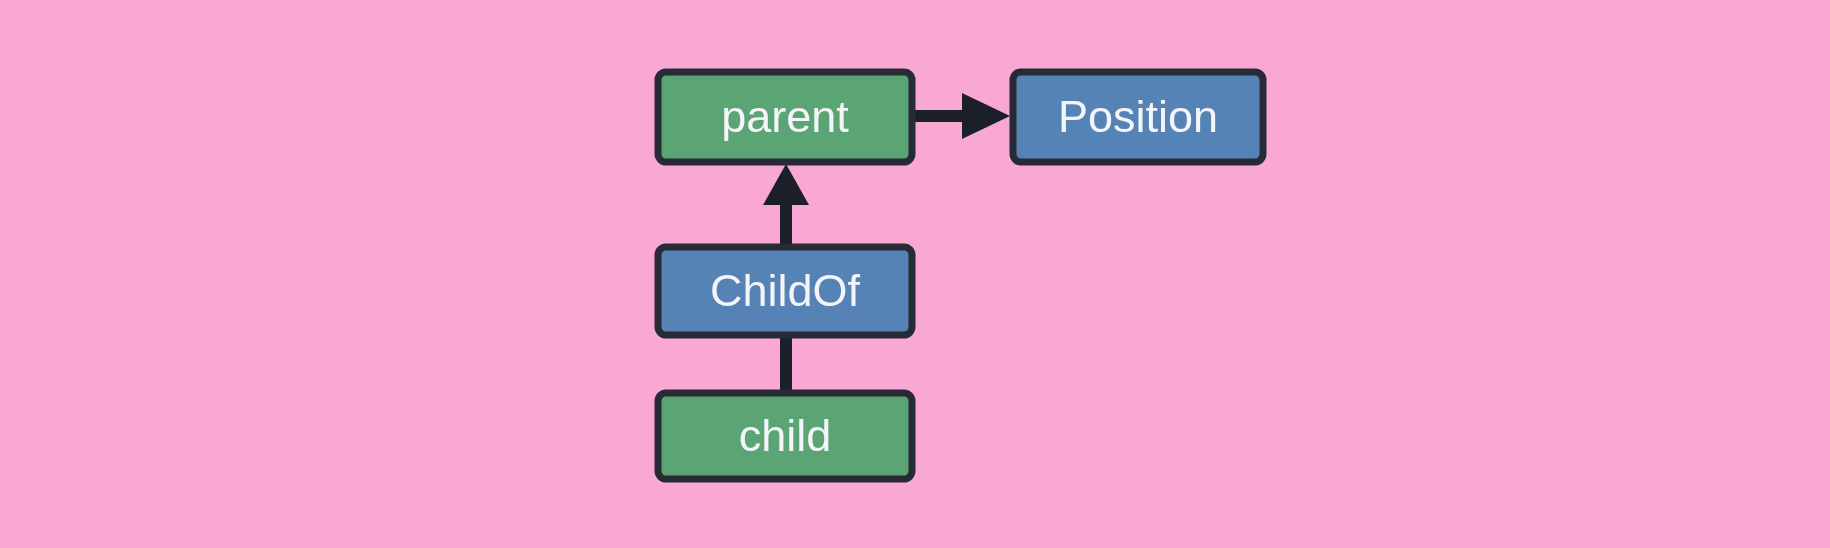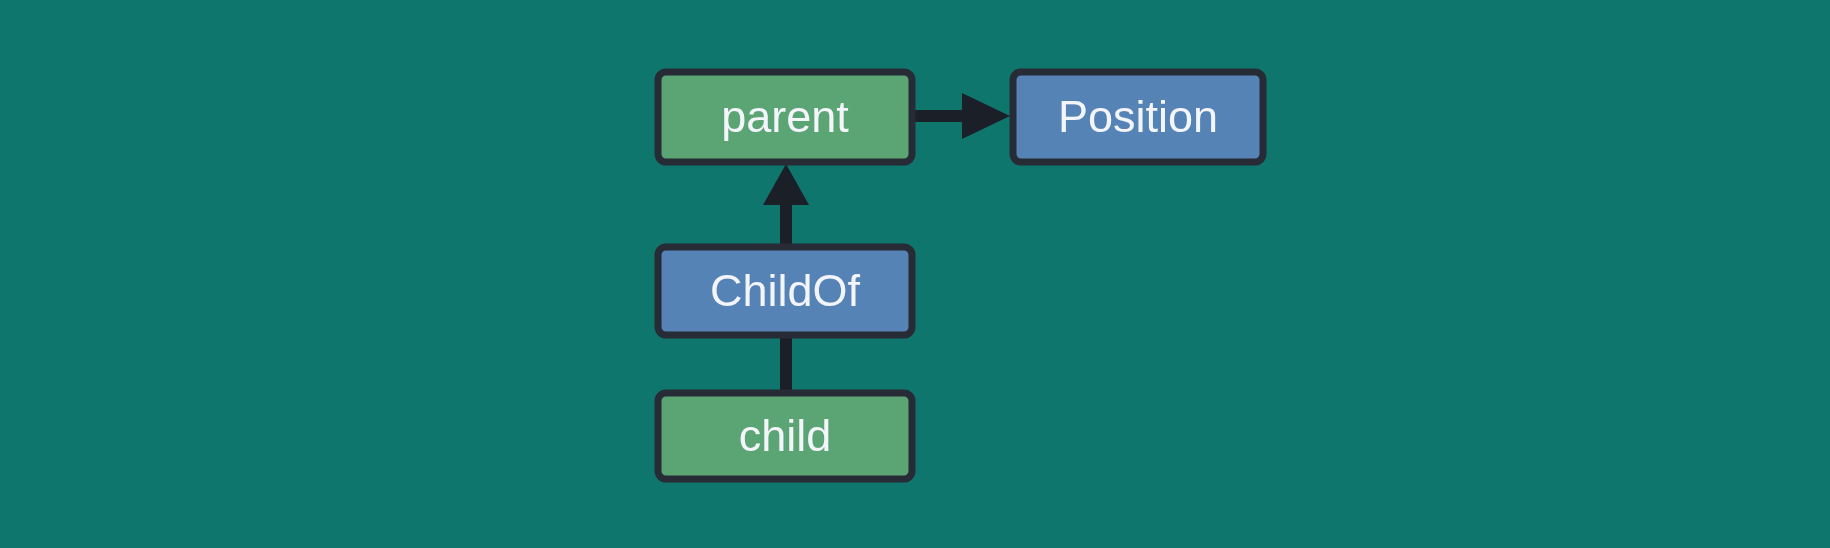--- a/index.html
+++ b/index.html
@@ -4,21 +4,21 @@
 <style>
   html, body {
     margin: 0;
     padding: 0;
     background: #ffffff;
   }
   .stage {
     position: relative;
     width: 1830px;
     height: 548px;
-    background: #0f766e;
+    background: #f9a8d4;
     overflow: hidden;
   }
   svg {
     display: block;
   }
   .node-rect {
     stroke-width: 7px;
   }
   .edge-line {
     stroke-width: 12px;

